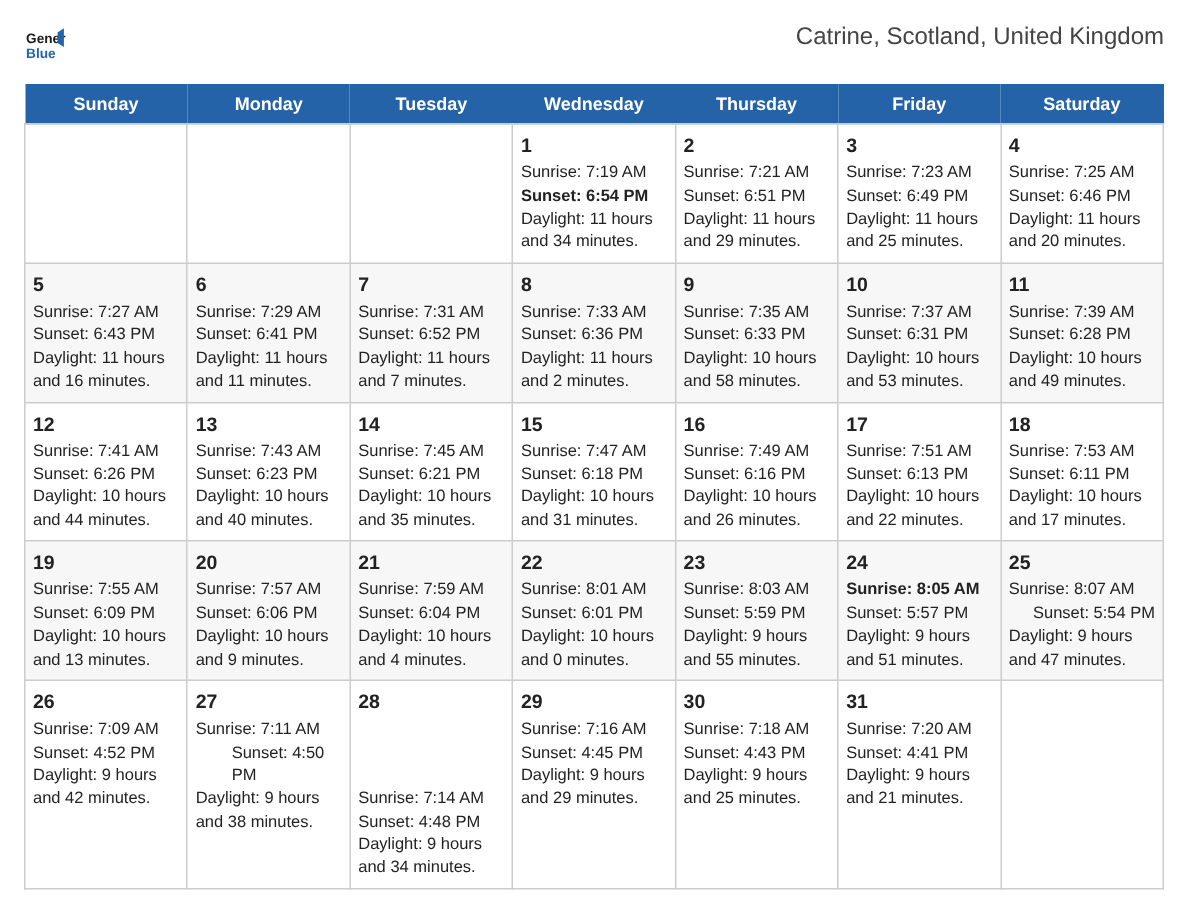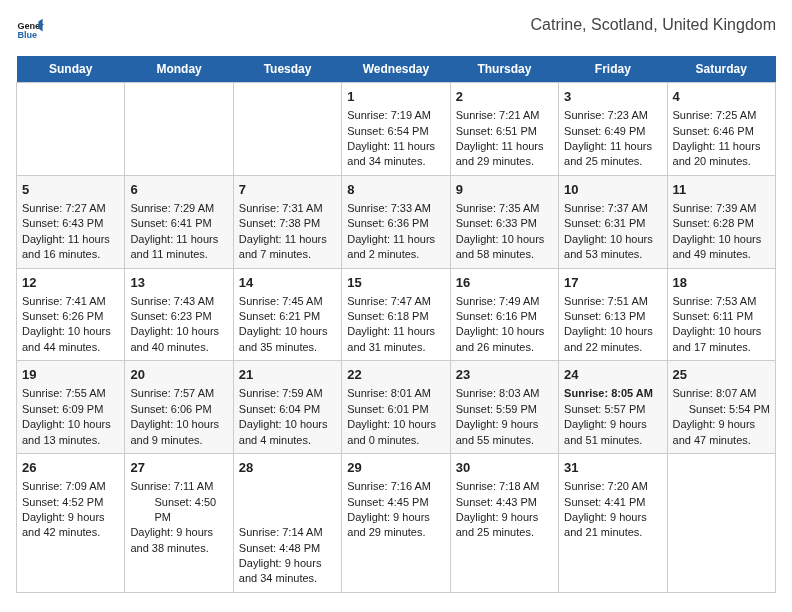--- a/index.html
+++ b/index.html
@@ -104,21 +104,21 @@
       </tr>
   </thead>
   <tbody id="calendar-body">
       <tr>
         <td class="empty-cell"></td>
         <td class="empty-cell"></td>
         <td class="empty-cell"></td>
         <td>
           <span class="day-num">1</span>
           <span style="display: block;">Sunrise: 7:19 AM</span>
-          <span style="display: block;">Sunset: 6:54 PM</span>
+          <span style="display: block; font-weight: bold;">Sunset: 6:54 PM</span>
           <span style="display: block;">Daylight: 11 hours and 34 minutes.</span>
         </td>
         <td>
           <span class="day-num">2</span>
           <span style="display: block;">Sunrise: 7:21 AM</span>
           <span style="display: block;">Sunset: 6:51 PM</span>
           <span style="display: block;">Daylight: 11 hours and 29 minutes.</span>
         </td>
         <td>
           <span class="day-num">3</span>
@@ -142,21 +142,21 @@
         </td>
         <td>
           <span class="day-num">6</span>
           <span style="display: block;">Sunrise: 7:29 AM</span>
           <span style="display: block;">Sunset: 6:41 PM</span>
           <span style="display: block;">Daylight: 11 hours and 11 minutes.</span>
         </td>
         <td>
           <span class="day-num">7</span>
           <span style="display: block;">Sunrise: 7:31 AM</span>
-          <span style="display: block;">Sunset: 7:38 PM</span>
+          <span style="display: block;">Sunset: 6:52 PM</span>
           <span style="display: block;">Daylight: 11 hours and 7 minutes.</span>
         </td>
         <td>
           <span class="day-num">8</span>
           <span style="display: block;">Sunrise: 7:33 AM</span>
           <span style="display: block;">Sunset: 6:36 PM</span>
           <span style="display: block;">Daylight: 11 hours and 2 minutes.</span>
         </td>
         <td>
           <span class="day-num">9</span>
@@ -193,21 +193,21 @@
         <td>
           <span class="day-num">14</span>
           <span style="display: block;">Sunrise: 7:45 AM</span>
           <span style="display: block;">Sunset: 6:21 PM</span>
           <span style="display: block;">Daylight: 10 hours and 35 minutes.</span>
         </td>
         <td>
           <span class="day-num">15</span>
           <span style="display: block;">Sunrise: 7:47 AM</span>
           <span style="display: block;">Sunset: 6:18 PM</span>
-          <span style="display: block;">Daylight: 11 hours and 31 minutes.</span>
+          <span style="display: block;">Daylight: 10 hours and 31 minutes.</span>
         </td>
         <td>
           <span class="day-num">16</span>
           <span style="display: block;">Sunrise: 7:49 AM</span>
           <span style="display: block;">Sunset: 6:16 PM</span>
           <span style="display: block;">Daylight: 10 hours and 26 minutes.</span>
         </td>
         <td>
           <span class="day-num">17</span>
           <span style="display: block;">Sunrise: 7:51 AM</span>

